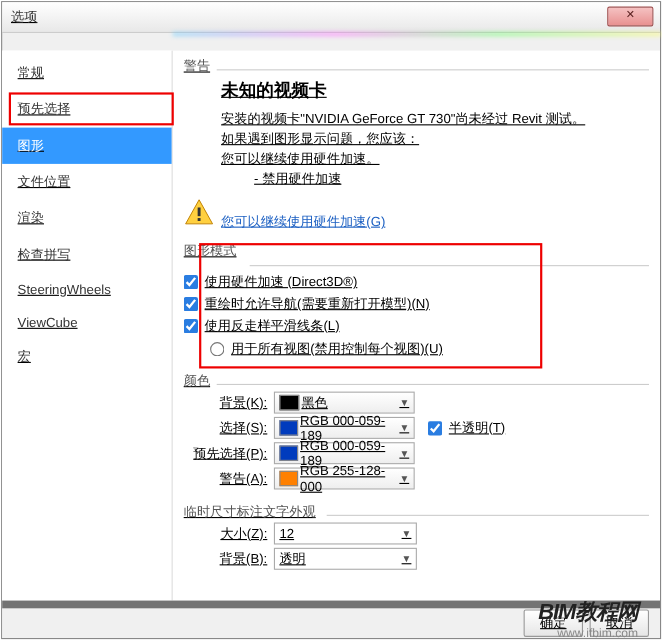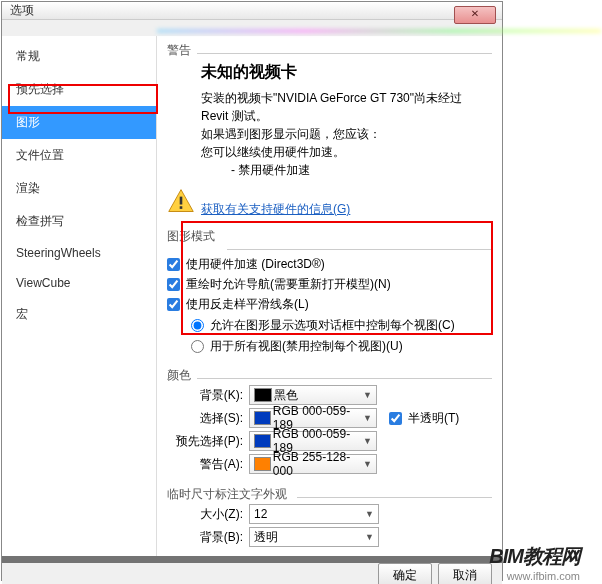--- a/index.html
+++ b/index.html
@@ -1,17 +1,17 @@
 <!DOCTYPE html>
 <html><head>
 <meta charset="utf-8">
 <style>
 * { box-sizing: border-box; margin: 0; padding: 0; }
 body { font-family: "Microsoft YaHei", SimSun, sans-serif; font-size: 12px; background: #fff; width: 602px; height: 584px; position: relative; }
-.window { border: 1px solid #888; width: 502px; height: 580px; margin: 1px; display: flex; flex-direction: column; background: #f0f0f0; }
+.window { border: 1px solid #888; width: 600px; height: 580px; margin: 1px; display: flex; flex-direction: column; background: #f0f0f0; text-decoration: underline; }
 .titlebar { height: 28px; background: linear-gradient(#fff,#e8e8e8); border-bottom: 1px solid #ccc; display: flex; align-items: center; padding: 0 8px; position: relative; }
 .titlebar-text { font-size: 12px; color: #333; }
 .close-btn { position: absolute; right: 6px; top: 4px; width: 42px; height: 18px; background: linear-gradient(#f5c2c2,#e89090); border: 1px solid #a05050; border-radius: 2px; color: #5a2020; text-align: center; line-height: 14px; font-size: 10px; }
 .body { flex: 1; display: flex; background: #fff; margin-top: 16px; }
 .sidebar { width: 155px; border-right: 1px solid #ddd; background: #fff; padding-top: 4px; }
 .side-item { padding: 8px 14px; cursor: pointer; color: #333; }
 .side-item.selected { background: #3399ff; color: #fff; }
 .red-box1 { position: absolute; border: 2px solid #e00; pointer-events: none; left: 8px; top: 84px; width: 150px; height: 30px; }
 .red-box2 { position: absolute; border: 2px solid #e00; pointer-events: none; left: 181px; top: 221px; width: 312px; height: 114px; }
 .content { flex: 1; padding: 6px 10px 6px 10px; overflow: hidden; position: relative; }
@@ -74,42 +74,38 @@
               <rect x="14.5" y="11" width="3" height="9" fill="#333"></rect>
               <rect x="14.5" y="22" width="3" height="3" fill="#333"></rect>
             </svg>
         </div>
         <div>
           <div class="warn-title">未知的视频卡</div>
           <div class="warn-text">安装的视频卡"NVIDIA GeForce GT 730"尚未经过 Revit 测试。</div>
           <div class="warn-text">如果遇到图形显示问题，您应该：</div>
           <div class="warn-text">您可以继续使用硬件加速。</div>
           <div class="warn-text" style="margin-left:30px">- 禁用硬件加速</div>
-          <a class="link">获取有关支持硬件的信息(G)</a>
+          <a class="link">您可以继续使用硬件加速(G)</a>
         </div>
       </div>
 
       <fieldset>
         <div class="group-label">图形模式</div>
         <hr class="hr">
         <div class="fs-row">
             <input type="checkbox" class="chk" checked="" style="">
             <span>使用硬件加速 (Direct3D®)</span>
           </div>
         <div class="fs-row">
             <input type="checkbox" class="chk" checked="" style="">
             <span>重绘时允许导航(需要重新打开模型)(N)</span>
           </div>
         <div class="fs-row">
             <input type="checkbox" class="chk" checked="" style="">
             <span>使用反走样平滑线条(L)</span>
-          </div>
-        <div class="radio-row">
-            <input type="radio" name="aa" checked="" style="">
-            <span>允许在图形显示选项对话框中控制每个视图(C)</span>
           </div>
         <div class="radio-row">
             <input type="radio" name="aa" style="">
             <span>用于所有视图(禁用控制每个视图)(U)</span>
           </div>
       </fieldset>
 
       <div class="color-section">
         <div class="group-label">颜色</div>
         <hr class="hr" style="margin-left:30px;margin-top:-10px">

